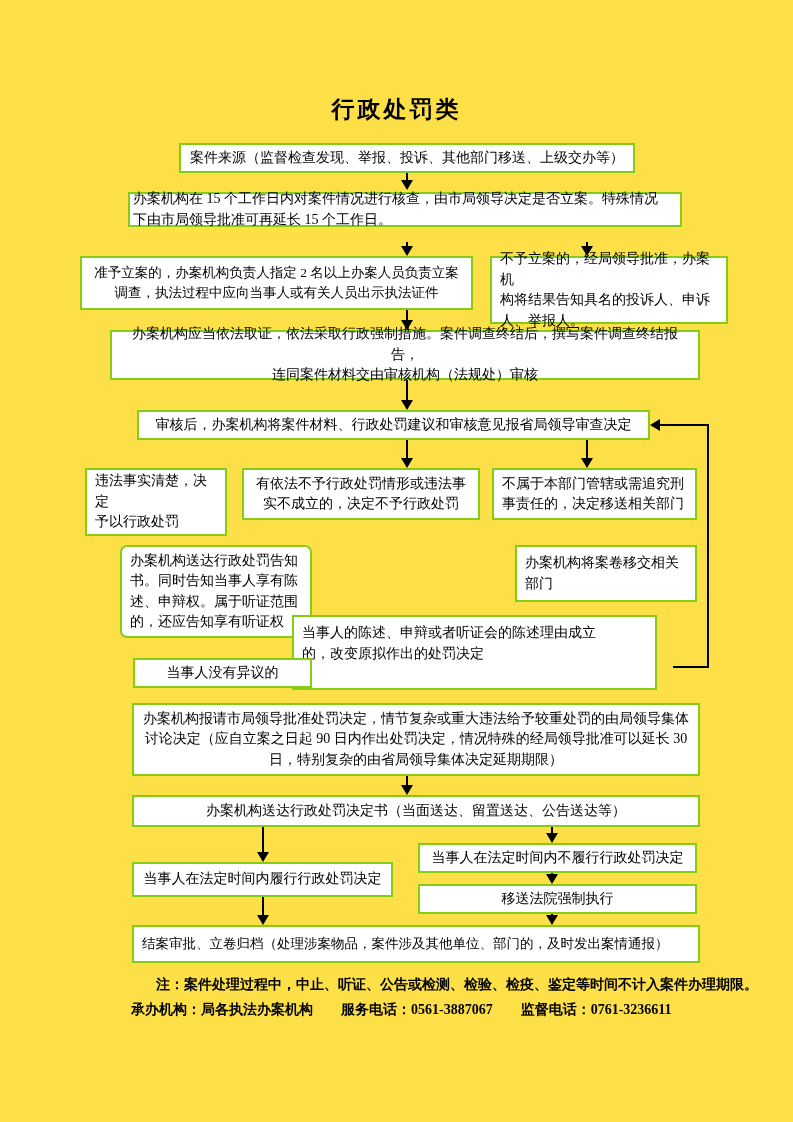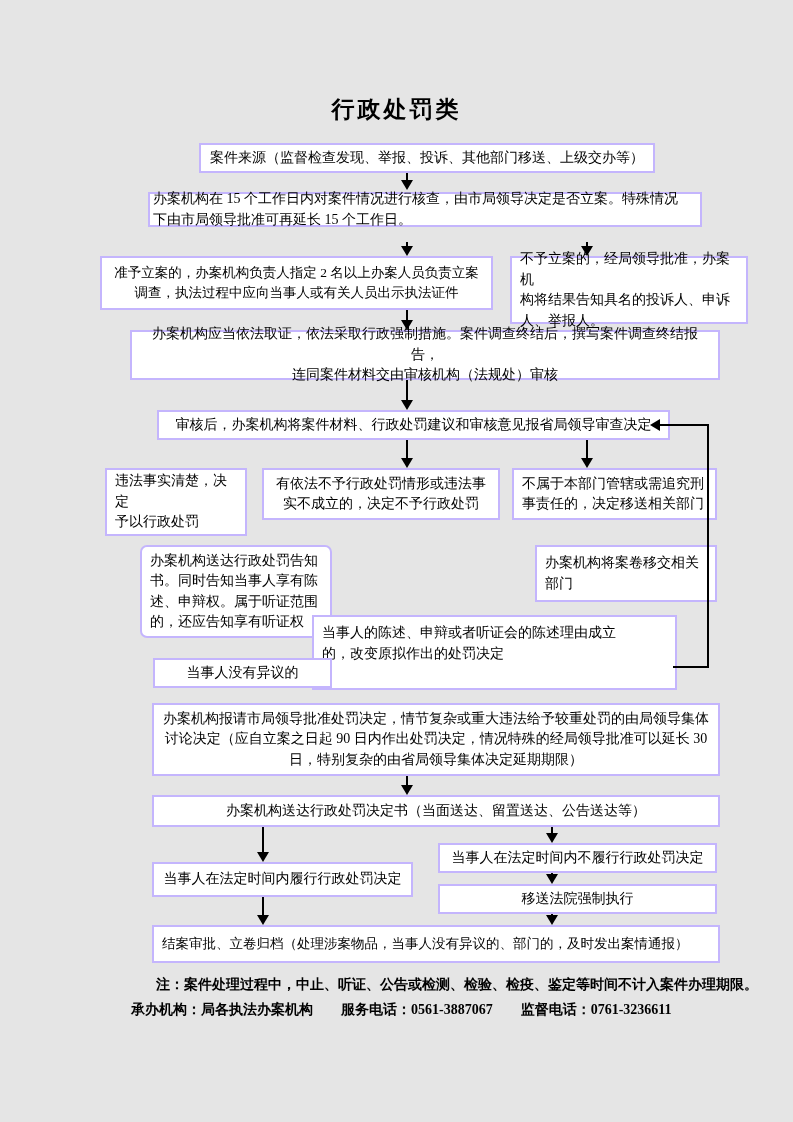--- a/index.html
+++ b/index.html
@@ -1,33 +1,32 @@
 <!DOCTYPE html>
 <html><head>
 <meta charset="utf-8">
 <style>
   html,body{margin:0;padding:0;background:#ffffff;}
   body{
     width:793px;height:1122px;
     font-family:"Liberation Serif","DejaVu Serif",serif;
     color:#000;
   }
-  .stage{position:relative;width:793px;height:1122px;background:#e5e5e5;overflow:hidden;}
+  .stage{position:relative;width:793px;height:1122px;background:#fde047;overflow:hidden;}
   .title{
     position:absolute;left:0;right:0;top:94px;
     text-align:center;font-size:23px;font-weight:bold;letter-spacing:3px;
   }
   .box{
     position:absolute;box-sizing:border-box;
-    border:2px solid #c4b5fd;background:#fff;
+    border:2px solid #84cc16;background:#fff;
     font-size:14px;line-height:20.5px;
     white-space:pre-line;
     display:flex;align-items:center;
     padding:2px 8px;
-    margin-left:20px;
   }
   .box.c{justify-content:center;text-align:center;}
   .box.l{justify-content:flex-start;text-align:left;}
   .box.topalign{align-items:flex-start;padding-top:6px;}
   .f135{font-size:13.5px;}
   
   .varrow{position:absolute;width:2px;background:#000;}
   .varrow::after{
     content:"";position:absolute;left:-5px;bottom:-10px;
     border-left:6px solid transparent;border-right:6px solid transparent;
@@ -93,21 +92,21 @@
 日，特别复杂的由省局领导集体决定延期期限）</div>
 
   <div class="box c" style="left:132px;top:795px;width:568px;height:32px;">办案机构送达行政处罚决定书（当面送达、留置送达、公告送达等）</div>
 
   <div class="box c" style="left:132px;top:862px;width:261px;height:35px;">当事人在法定时间内履行行政处罚决定</div>
 
   <div class="box c" style="left:418px;top:843px;width:279px;height:30px;">当事人在法定时间内不履行行政处罚决定</div>
 
   <div class="box c" style="left:418px;top:884px;width:279px;height:30px;">移送法院强制执行</div>
 
-  <div class="box l f135" style="left:132px;top:925px;width:568px;height:38px;">结案审批、立卷归档（处理涉案物品，当事人没有异议的、部门的，及时发出案情通报）</div>
+  <div class="box l f135" style="left:132px;top:925px;width:568px;height:38px;">结案审批、立卷归档（处理涉案物品，案件涉及其他单位、部门的，及时发出案情通报）</div>
 
   <div class="varrow" style="left:406px;top:173px;height:7px;"></div>
   <div class="varrow" style="left:406px;top:242px;height:4px;"></div>
   <div class="varrow" style="left:586px;top:242px;height:4px;"></div>
   <div class="varrow" style="left:406px;top:310px;height:10px;"></div>
   <div class="varrow" style="left:406px;top:380px;height:20px;"></div>
   <div class="varrow" style="left:406px;top:440px;height:18px;"></div>
   <div class="varrow" style="left:586px;top:440px;height:18px;"></div>
   <div class="varrow" style="left:406px;top:776px;height:9px;"></div>
   <div class="varrow" style="left:262px;top:827px;height:25px;"></div>

